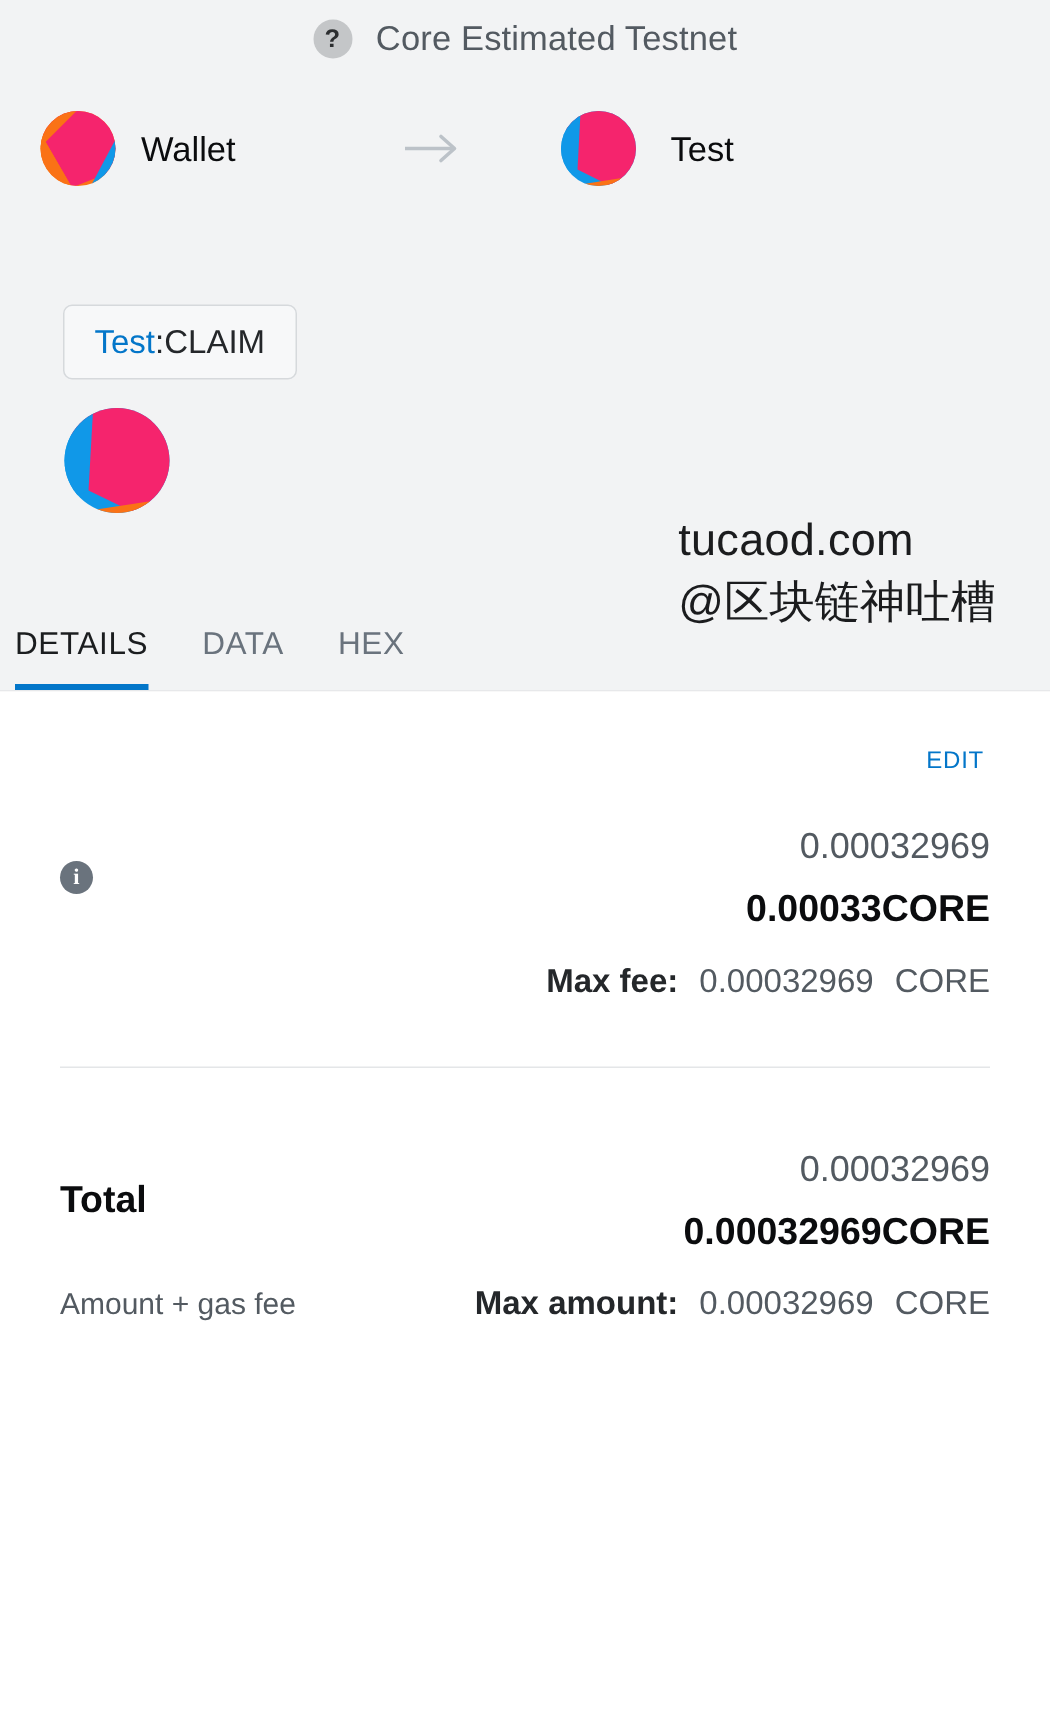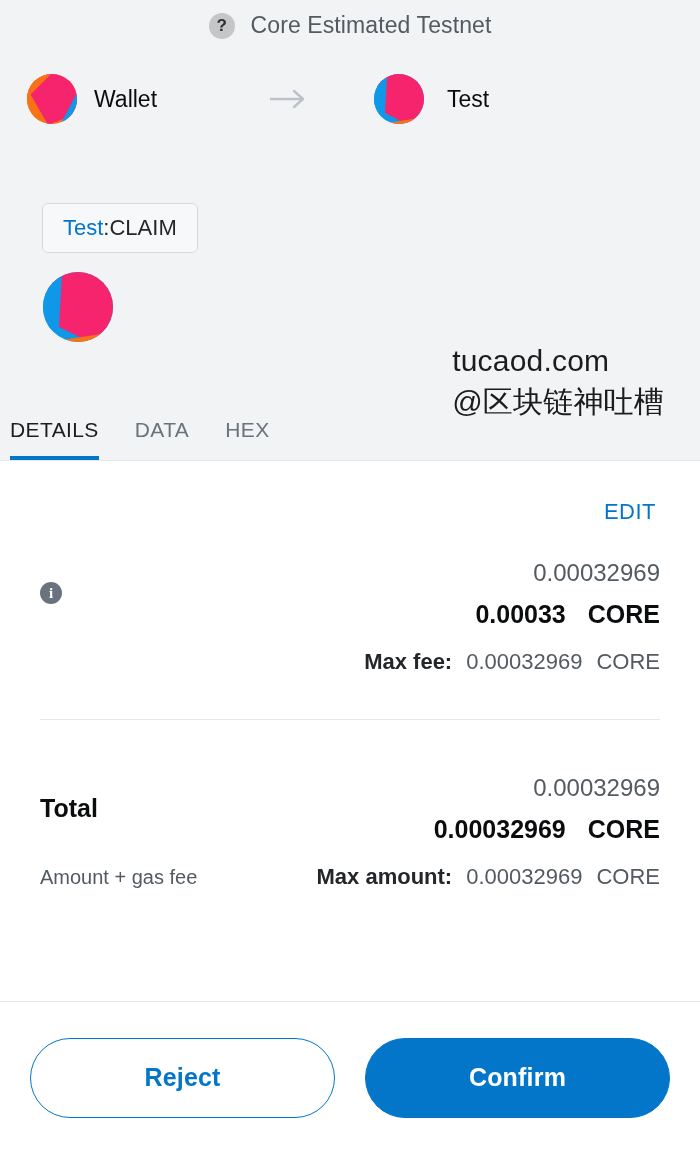--- a/index.html
+++ b/index.html
@@ -163,21 +163,21 @@
     padding: 0 40px;
   }
 
   .edit-row {
     display: flex;
     justify-content: flex-end;
     padding-top: 38px;
   }
   .edit-link {
     color: #0376c9;
-    font-size: 22px;
+    font-size: 16px;
     letter-spacing: 0.5px;
     cursor: pointer;
     padding-right: 4px;
   }
 
   .fee-block { margin-top: 32px; }
 
   .fee-main {
     display: flex;
     align-items: center;
@@ -218,21 +218,20 @@
     color: #535a61;
     line-height: 1.3;
   }
   .fee-primary {
     font-size: 25px;
     font-weight: bold;
     color: #0b0c0e;
     margin-top: 12px;
     display: flex;
     justify-content: flex-end;
-    gap: 22px;
     white-space: nowrap;
   }
 
   .fee-max-row {
     display: flex;
     justify-content: flex-end;
     align-items: baseline;
     gap: 14px;
     margin-top: 20px;
     white-space: nowrap;
@@ -452,18 +451,14 @@
         <span class="total-max-group">
           <span class="max-label">Max amount:</span>
           <span class="max-val">0.00032969</span>
           <span class="max-unit">CORE</span>
         </span>
       </div>
     </div>
 
   </div>
 
-  <div class="footer">
-    <div class="btn btn-reject">Reject</div>
-    <div class="btn btn-confirm">Confirm</div>
-  </div>
 
 </div>
 
 </body></html>

